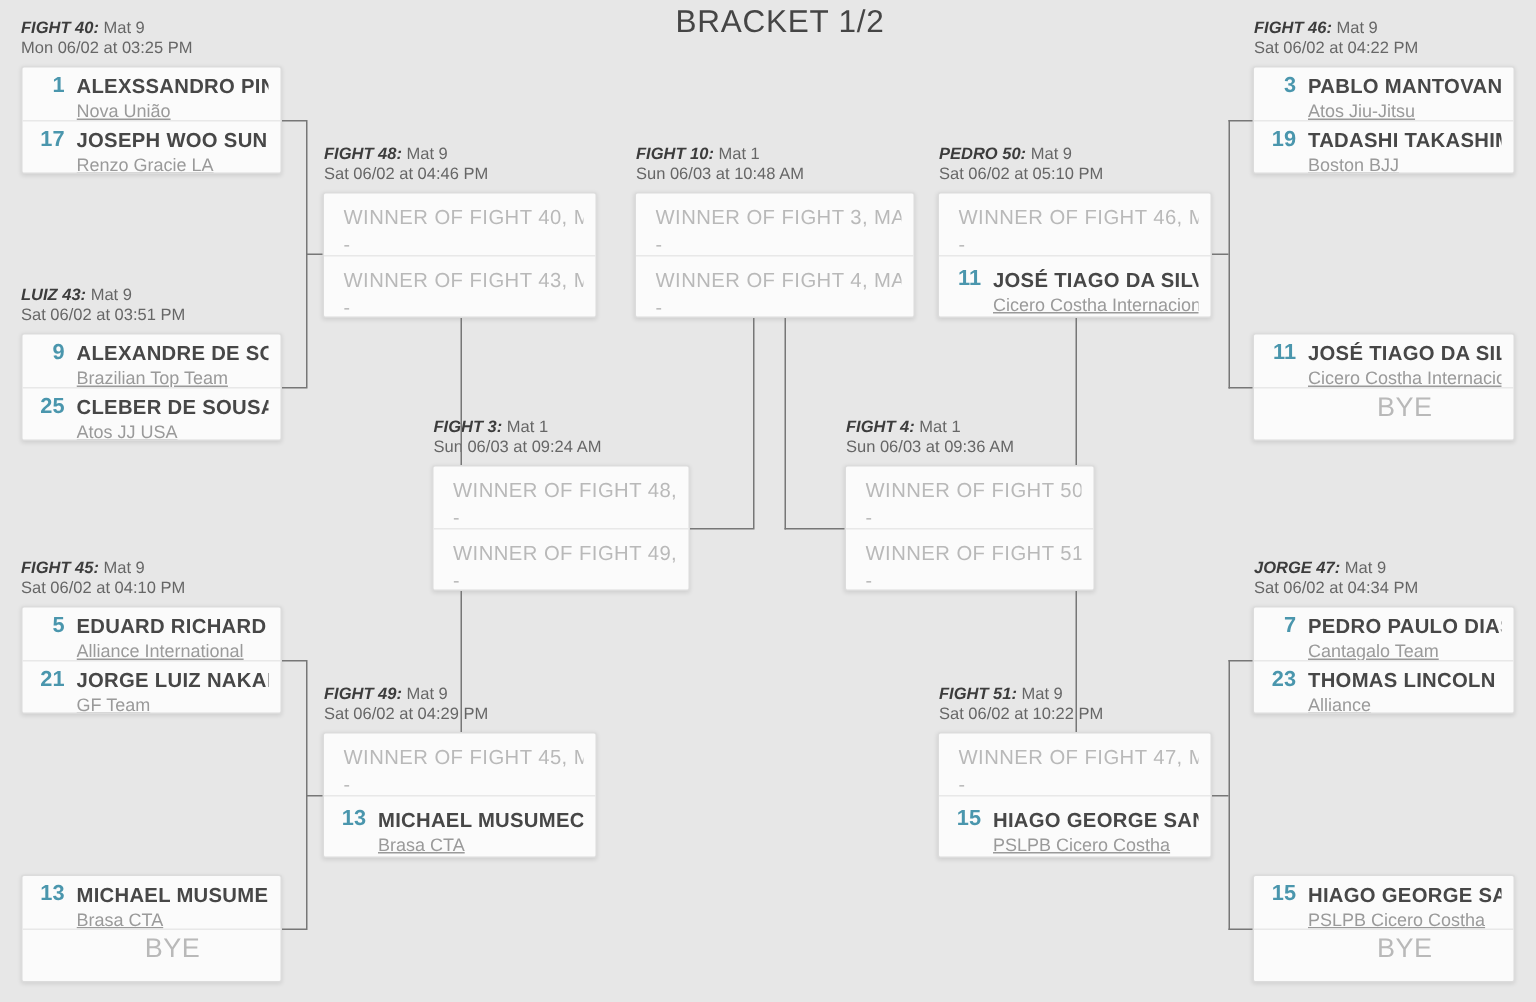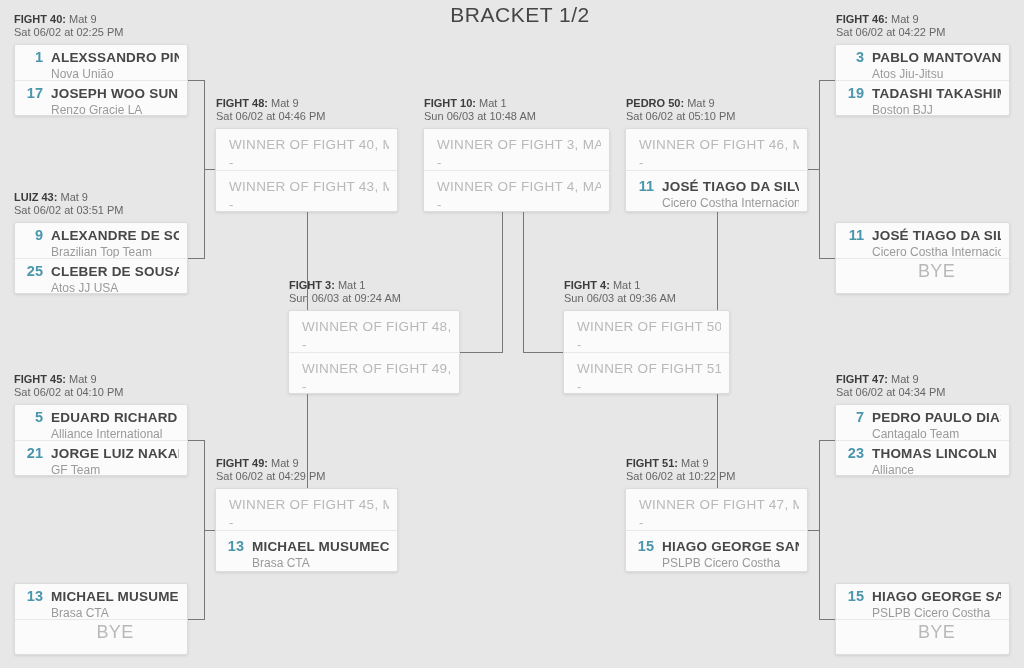--- a/index.html
+++ b/index.html
@@ -12,55 +12,55 @@
   body {
     position:relative; background:var(--background);
     font-family:"Liberation Sans","DejaVu Sans",sans-serif; overflow:hidden;
   }
   .page-title {
     position:absolute; left:0; right:0; top:3px; text-align:center;
     font-size:21px; font-weight:500; color:var(--title); letter-spacing:.5px;margin-left:16px;
   }
   .fight-header { position:absolute; font-size:11px; color:var(--header_light); white-space:nowrap; }
   .fight-header .fh-line1 { line-height:14px; }
-  .fight-header .fh-line1 b { color:var(--header_dark); }
+  .fight-header .fh-line1 b { color:var(--header_dark);font-style:italic; }
   .fight-header .fh-line2 { line-height:13px; }
   .box {
     position:absolute; background:var(--box_bg); border:1px solid var(--box_border);
     border-radius:2px; box-shadow:0 1px 3px rgba(0,0,0,.10);
     display:flex; flex-direction:column;
   }
   .row { flex:1 1 0; display:flex; align-items:flex-start; padding:4px 8px 0 6px; overflow:hidden; }
   .row + .row { border-top:1px solid var(--divider);justify-content:center; }
   .box-lg .row { padding-top:7px; }
   .seed {
     flex:none; width:30px; text-align:right; padding-right:8px;
     color:var(--seed); font-weight:bold; font-size:14.5px; line-height:17px;
   }
   .cinfo { display:flex; flex-direction:column; min-width:0; }
   .cname {
     font-weight:bold; color:var(--name); font-size:13.5px; line-height:17px;
     letter-spacing:.2px; white-space:nowrap; overflow:hidden;
   }
-  .cteam { color:var(--team); font-size:12px; line-height:15px; margin-top:1px; white-space:nowrap; overflow:hidden; }
+  .cteam { color:var(--team); font-size:12px; line-height:15px; margin-top:1px; white-space:nowrap; overflow:hidden;text-decoration:underline; }
   .row.winner { padding-left:13px; }
   .winfo { display:flex; flex-direction:column; min-width:0; }
   .wname { color:var(--muted); font-size:13.5px; line-height:17px; letter-spacing:.3px; white-space:nowrap; overflow:hidden; }
   .wdash { color:var(--muted); font-size:13px; line-height:15px; margin-top:2px; }
   .bye-label { color:var(--muted); font-size:18px; line-height:17px; letter-spacing:.3px; }
   .line { position:absolute; background:var(--connector); }
 </style>
 </head>
 <body>
 
 <div class="page-title">BRACKET 1/2</div>
 
 <div class="fight-header" style="left:14px;top:12px">
   <div class="fh-line1"><b>FIGHT 40:</b> <span>Mat 9</span></div>
-  <div class="fh-line2">Sat 06/02 at 02:25 PM</div>
+  <div class="fh-line2">Mon 06/02 at 03:25 PM</div>
 </div>
 <div class="fight-header" style="left:14px;top:190px">
   <div class="fh-line1"><b>LUIZ 43:</b> <span>Mat 9</span></div>
   <div class="fh-line2">Sat 06/02 at 03:51 PM</div>
 </div>
 <div class="fight-header" style="left:14px;top:372px">
   <div class="fh-line1"><b>FIGHT 45:</b> <span>Mat 9</span></div>
   <div class="fh-line2">Sat 06/02 at 04:10 PM</div>
 </div>
 <div class="fight-header" style="left:216px;top:96px">
@@ -89,21 +89,21 @@
 </div>
 <div class="fight-header" style="left:626px;top:456px">
   <div class="fh-line1"><b>FIGHT 51:</b> <span>Mat 9</span></div>
   <div class="fh-line2">Sat 06/02 at 10:22 PM</div>
 </div>
 <div class="fight-header" style="left:836px;top:12px">
   <div class="fh-line1"><b>FIGHT 46:</b> <span>Mat 9</span></div>
   <div class="fh-line2">Sat 06/02 at 04:22 PM</div>
 </div>
 <div class="fight-header" style="left:836px;top:372px">
-  <div class="fh-line1"><b>FIGHT 47:</b> <span>Mat 9</span></div>
+  <div class="fh-line1"><b>JORGE 47:</b> <span>Mat 9</span></div>
   <div class="fh-line2">Sat 06/02 at 04:34 PM</div>
 </div>
 
 <div class="box" style="left:14px;top:44px;width:174px;height:72px">
   <div class="row">
     <span class="seed">1</span>
     <span class="cinfo">
         <span class="cname">ALEXSSANDRO PINTO ...</span>
         <span class="cteam">Nova União</span>
       </span>

